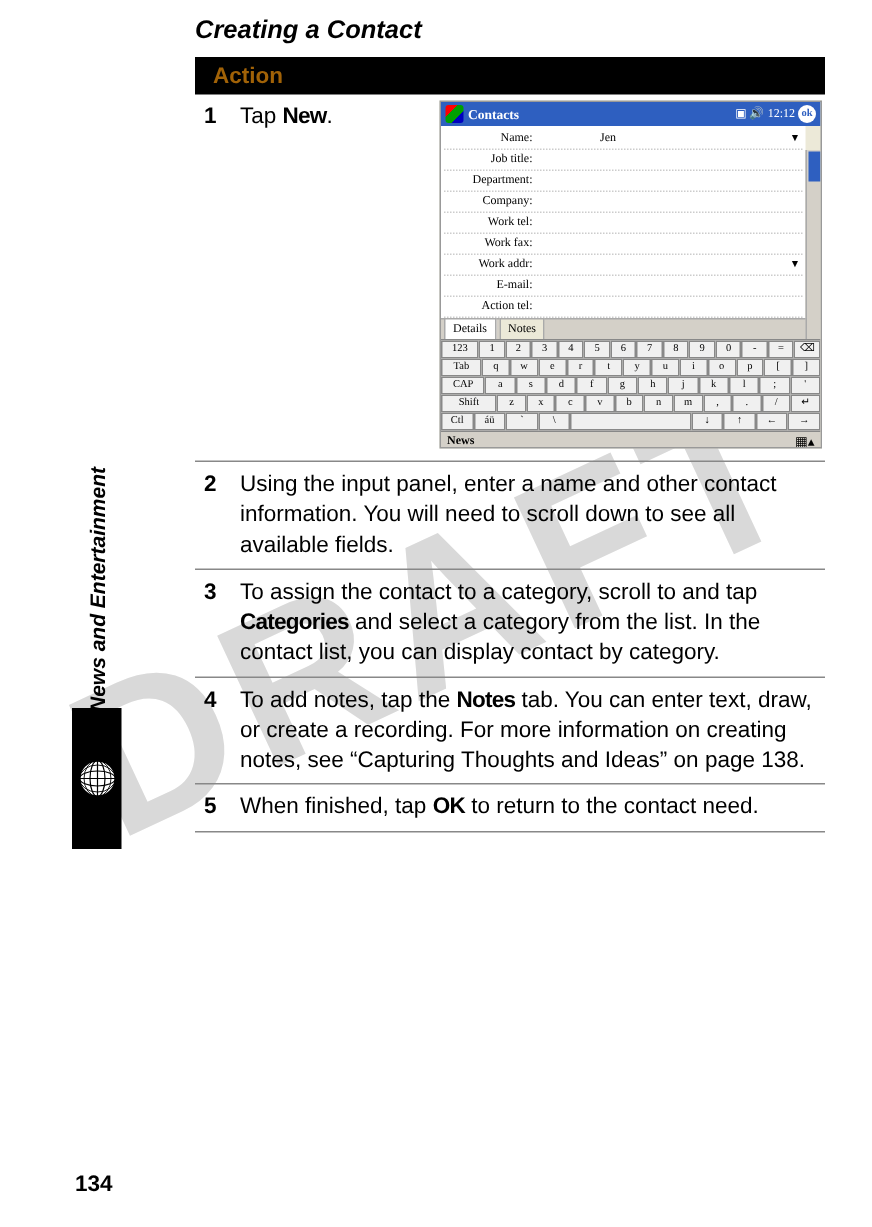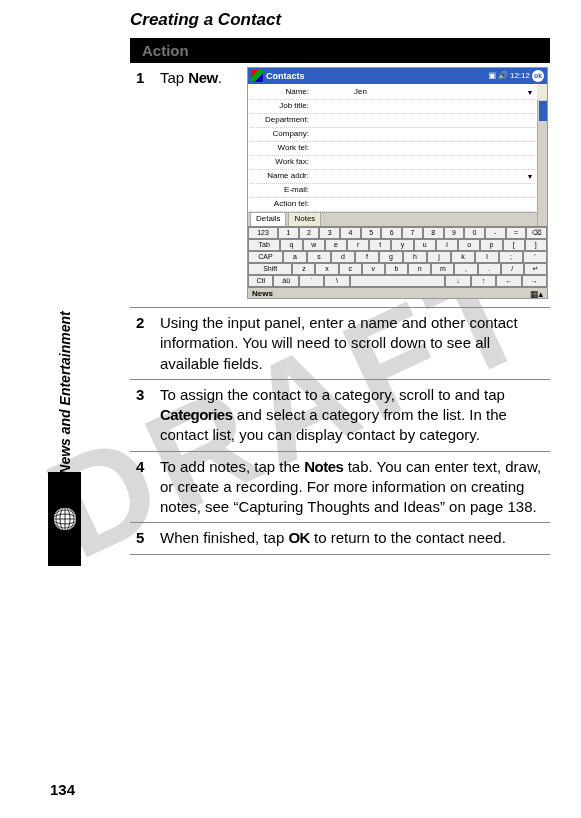--- a/index.html
+++ b/index.html
@@ -81,21 +81,21 @@
       justify-content: center;
     }
     .table-wrap {
       position: absolute;
       top: 38px;
       left: 130px;
       width: 420px;
     }
     .action-header {
       background: #000;
-      color: #737373;
+      color: #a16207;
       font-weight: bold;
       font-size: 15px;
       padding: 4px 12px;
     }
     .step-row {
       display: flex;
       border-bottom: 1px solid #888;
       padding: 5px 6px;
       font-size: 15px;
       line-height: 1.35;
@@ -118,26 +118,26 @@
       position: relative;
       min-height: 245px;
     }
     .row1 .step-text-inner {
       width: 120px;
     }
     .device-screenshot {
       position: absolute;
       right: 2px;
       top: 4px;
-      width: 301px;
+      width: 255px;
       height: 232px;
       border: 1px solid #999;
       background: #ece9d8;
       font-size: 8px;
-      font-family: Liberation Sans, sans-serif;
+      font-family: Liberation Serif, serif;
       overflow: hidden;
     }
     .dev-titlebar {
       background: #2e5fc0;
       color: #fff;
       height: 16px;
       display: flex;
       align-items: center;
       padding: 0 3px;
       justify-content: space-between;
@@ -349,21 +349,21 @@
               </div>
             <div class="form-row">
                 <span class="label">Work tel:</span>
                 <span class="value"></span>
               </div>
             <div class="form-row">
                 <span class="label">Work fax:</span>
                 <span class="value"></span>
               </div>
             <div class="form-row">
-                <span class="label">Name addr:</span>
+                <span class="label">Work addr:</span>
                 <span class="value"></span>
                 <span class="arrow">▼</span>
               </div>
             <div class="form-row">
                 <span class="label">E-mail:</span>
                 <span class="value"></span>
               </div>
             <div class="form-row">
                 <span class="label">Action tel:</span>
                 <span class="value"></span>

